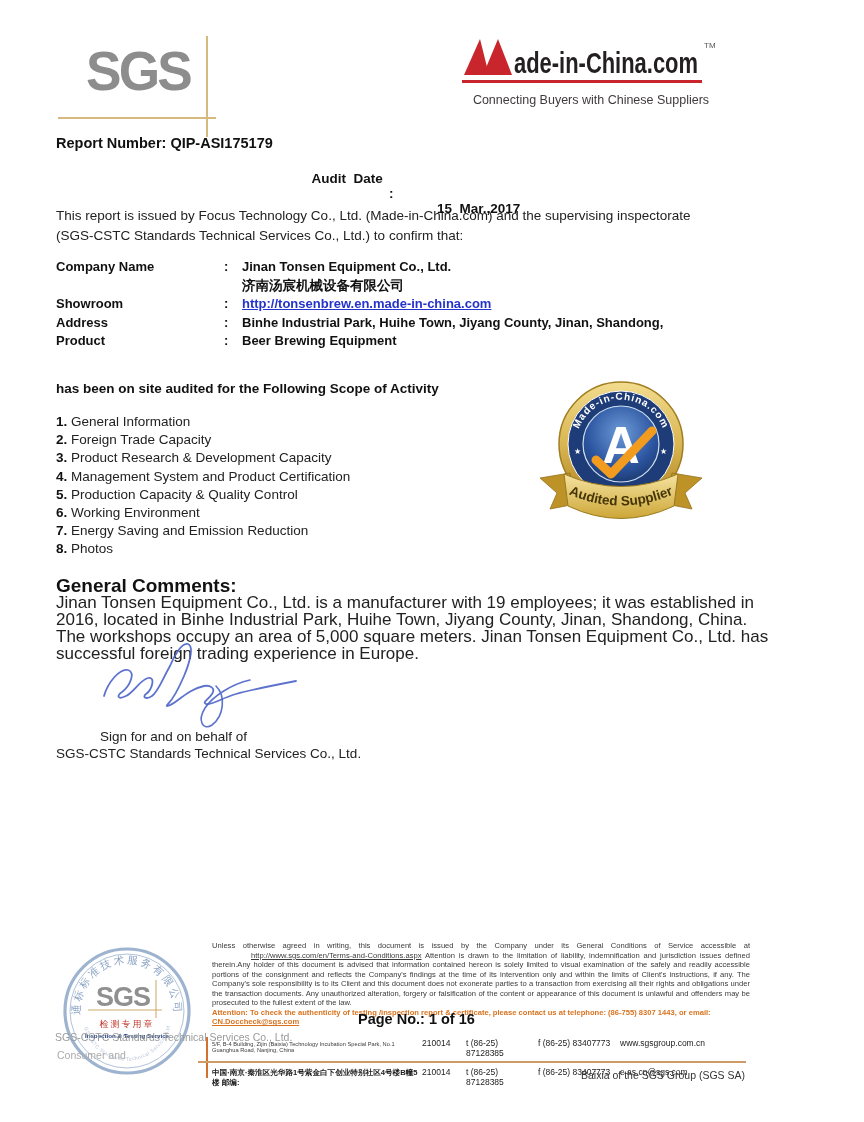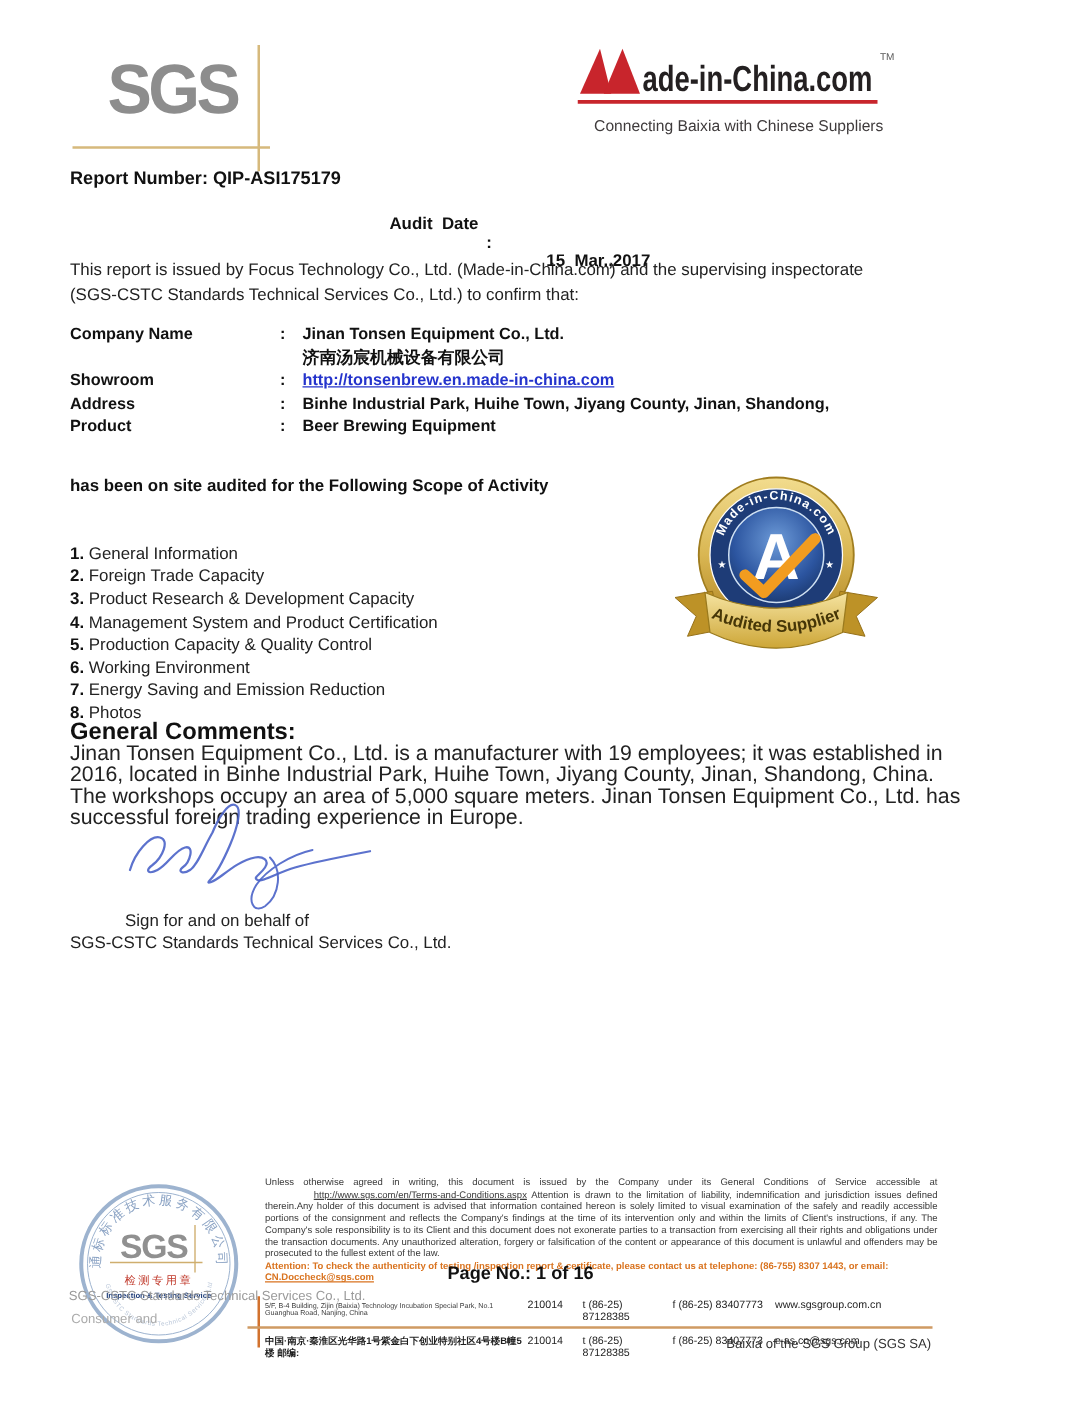--- a/index.html
+++ b/index.html
@@ -24,21 +24,21 @@
   .intro{position:absolute;left:56px;top:206px;width:660px;font-size:13.5px;line-height:19.5px;color:#222;white-space:pre-line;}
 
   
   .company{position:absolute;left:56px;top:258px;width:700px;font-size:13px;font-weight:bold;color:#111;}
   .crow{display:grid;grid-template-columns:168px 18px auto;line-height:18.5px;}
   .cn-name{font-size:13.5px;}
   .link{color:#2433cc;text-decoration:underline;}
 
   
   .scope-heading{position:absolute;left:56px;top:381px;font-size:13.5px;font-weight:bold;color:#111;}
-  .scope-list{position:absolute;left:56px;top:413px;font-size:13.5px;color:#222;margin-top:21px;}
+  .scope-list{position:absolute;left:56px;top:413px;font-size:13.5px;color:#222;}
   .scope-item{line-height:18.2px;}
   .scope-item b{color:#111;}
 
   
   .badge{position:absolute;left:526px;top:374px;}
 
   
   .comments-heading{position:absolute;left:56px;top:575px;font-size:19px;font-weight:bold;color:#111;}
   .comments-body{position:absolute;left:56px;top:594px;width:722px;font-size:17px;line-height:17px;color:#222;white-space:pre-line;}
 
@@ -85,21 +85,21 @@
   </div>
 
   <div class="mic-logo">
     <svg width="258" height="50" viewBox="0 0 258 50">
       <polygon points="2,39 18,3 27,39" fill="#c8252c"></polygon>
       <polygon points="21,39 36,3 50,39" fill="#c8252c"></polygon>
       <text x="52" y="37" font-size="29" font-weight="bold" fill="#242021" textLength="184" lengthAdjust="spacingAndGlyphs">ade-in-China.com</text>
       <text x="242" y="12" font-size="8" fill="#555">TM</text>
       <rect x="0" y="44" width="240" height="3" fill="#c8252c"></rect>
     </svg>
-    <div class="mic-tagline">Connecting Baixia with Chinese Suppliers</div>
+    <div class="mic-tagline">Connecting Buyers with Chinese Suppliers</div>
   </div>
 
   <div class="report-number">Report Number: QIP-ASI175179</div>
   <div class="audit-row">
     <span>Audit  Date</span>
     <span class="colon">:</span>
     <span class="val">15  Mar.,2017</span>
   </div>
 
   <div class="intro">This report is issued by Focus Technology Co., Ltd. (Made-in-China.com) and the supervising inspectorate

